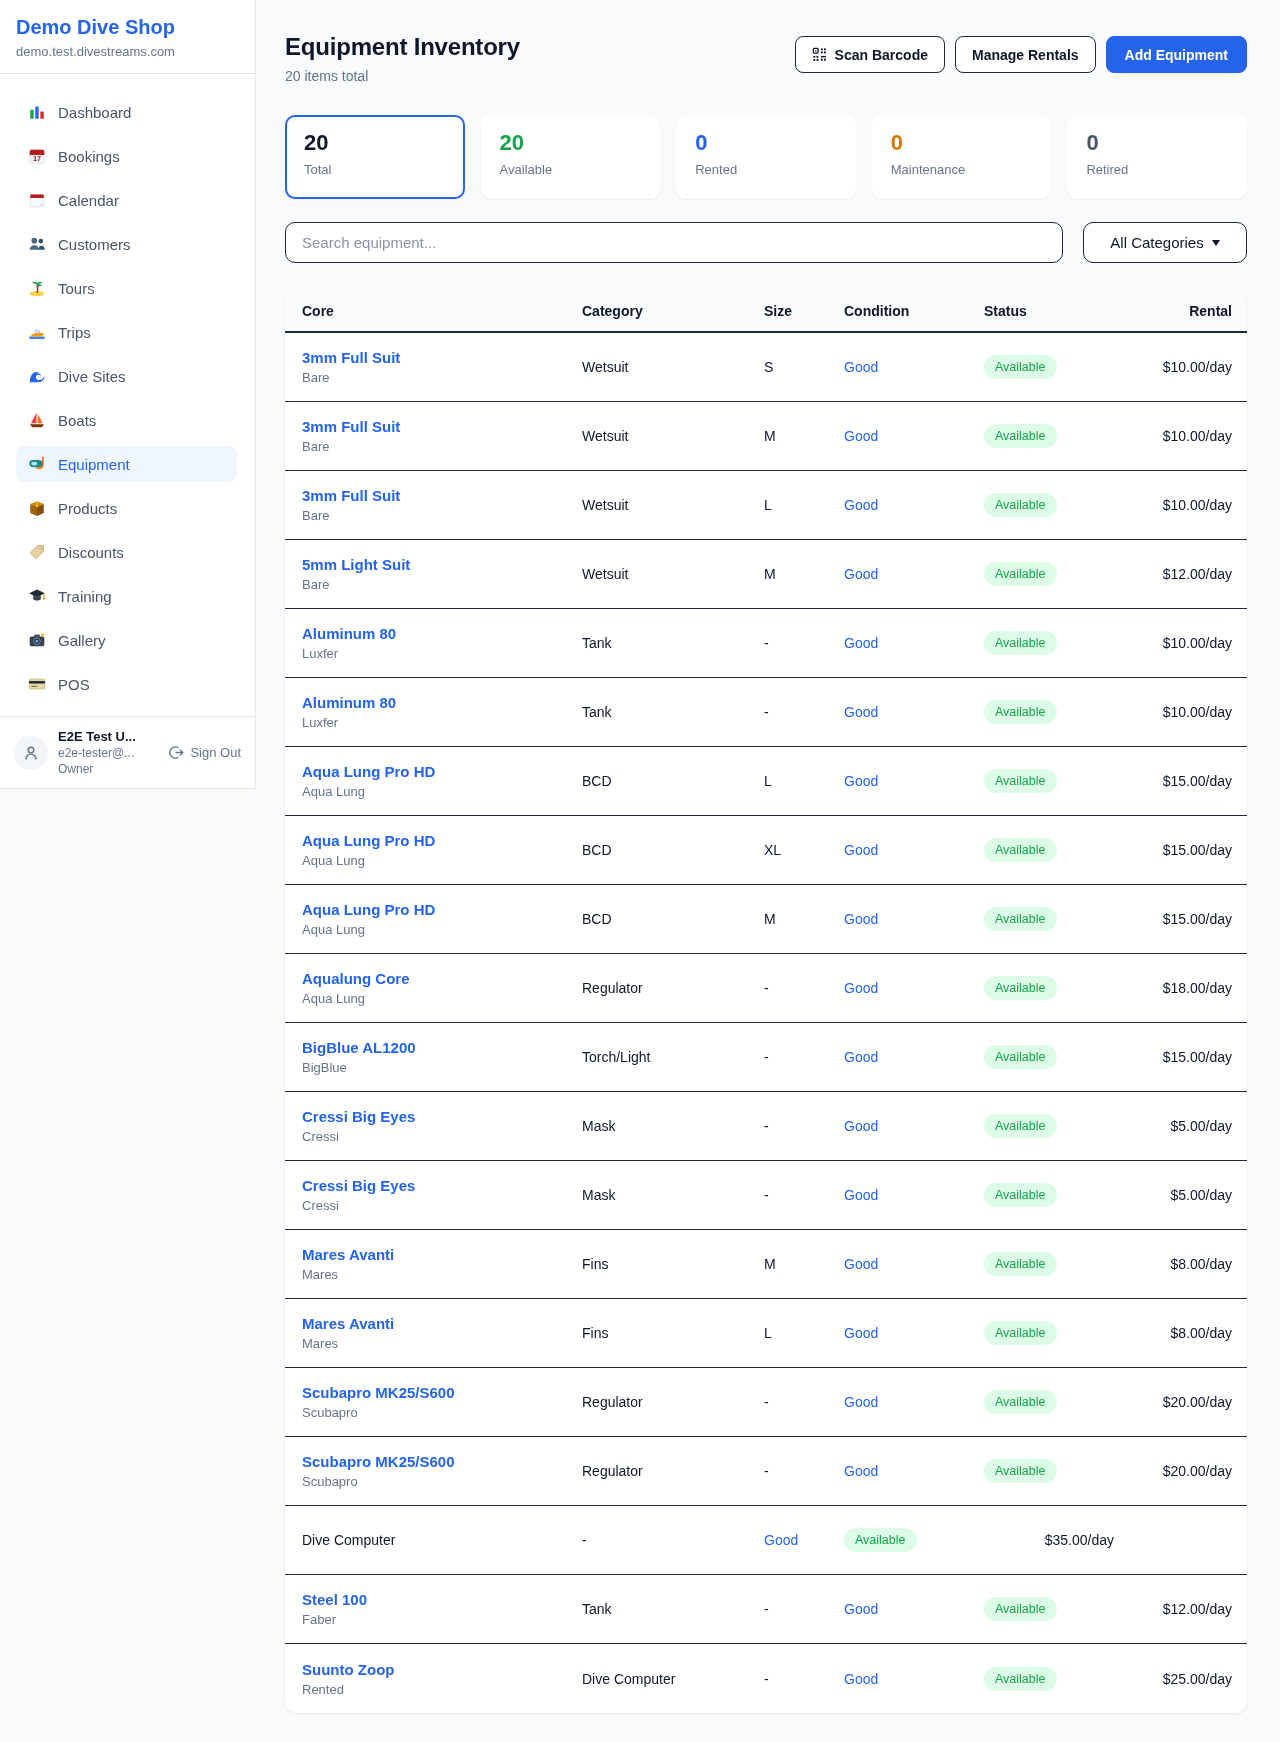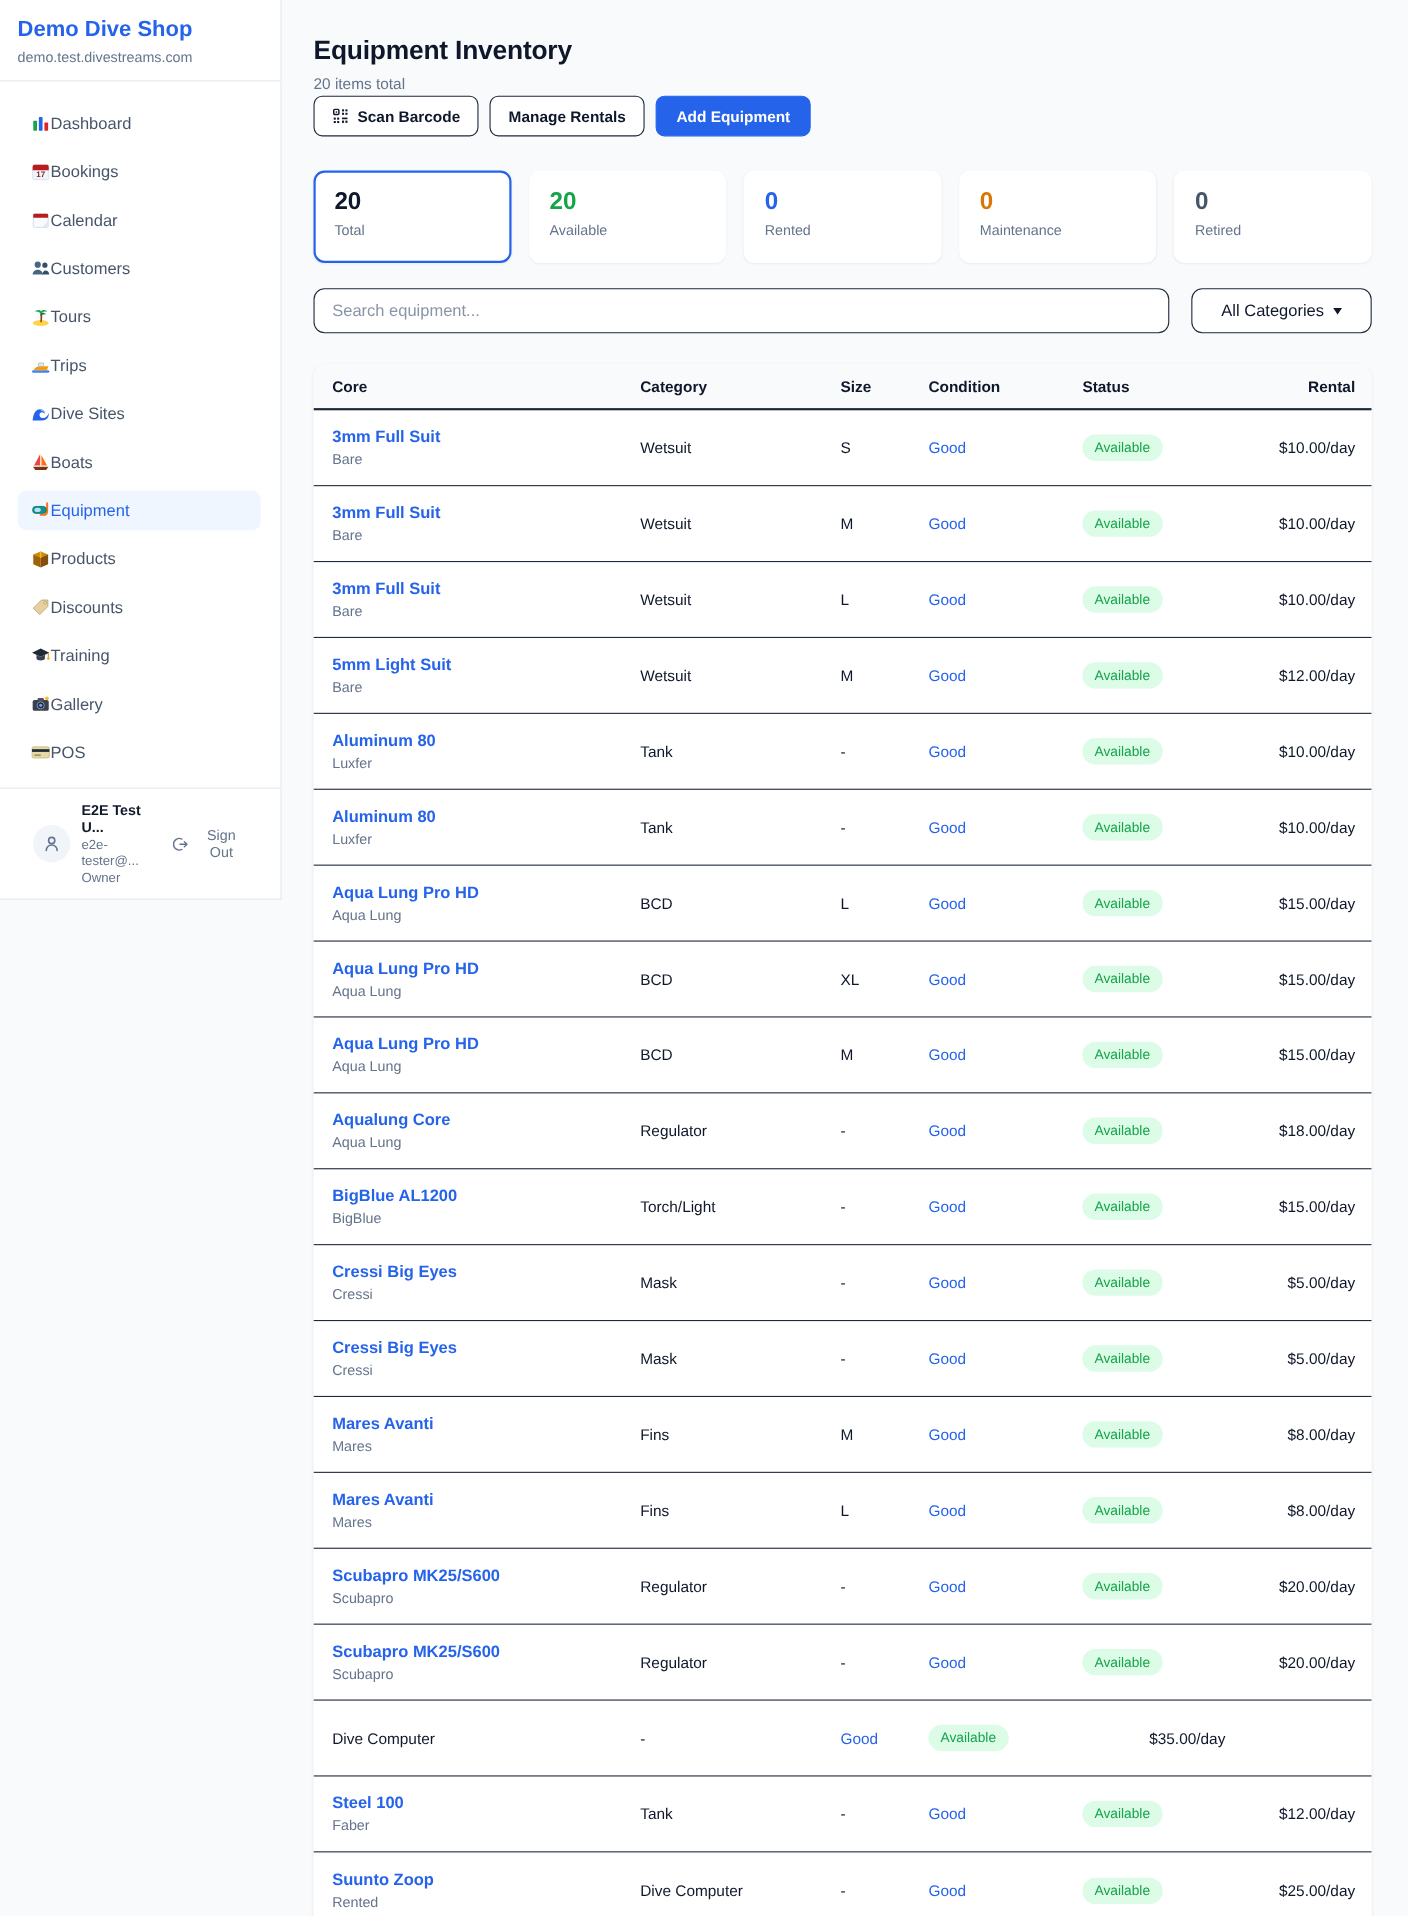--- a/index.html
+++ b/index.html
@@ -7,36 +7,36 @@
   body { font-family:"Liberation Sans", sans-serif; background:#f8fafc; color:#0f172a; }
   .page { position:relative; width:1280px; height:1742px; overflow:hidden; }
 
   
   .sidebar { position:absolute; top:0; left:0; width:256px; background:#fff;
              border-right:1px solid #e2e8f0; border-bottom:1px solid #e2e8f0; }
   .sb-head { padding:16px 16px 14px; border-bottom:1px solid #e2e8f0; }
   .brand-name { color:#2563eb; font-size:20px; font-weight:700; }
   .brand-domain { color:#64748b; font-size:13px; margin-top:5px; }
   .nav { padding:20px 18px 6px 16px; }
-  .nav-item { display:flex; align-items:center; height:36px; margin-bottom:8px;
+  .nav-item { display:flex; align-items:center; gap:12px; height:36px; margin-bottom:8px;
               padding:0 12px; border-radius:8px; color:#475569; font-size:15px; cursor:pointer; }
   .nav-item.active { background:#eff6ff; color:#2563eb; }
   .nav-ico { width:18px; height:18px; display:inline-flex; flex:0 0 18px; }
   .nav-ico svg { width:18px; height:18px; }
-  .sb-foot { border-top:1px solid #e2e8f0; padding:12px 30px; display:flex; align-items:center; gap:10px; }
+  .sb-foot { border-top:1px solid #e2e8f0; padding:12px 14px; display:flex; align-items:center; gap:10px; }
   .avatar { width:34px; height:34px; border-radius:50%; background:#f1f5f9; flex:0 0 34px;
             display:flex; align-items:center; justify-content:center; }
   .u-name { font-size:13px; font-weight:700; color:#0f172a; }
   .u-mail, .u-role { font-size:12px; color:#64748b; margin-top:2px; }
   .signout { margin-left:auto; display:flex; align-items:center; gap:6px; color:#64748b;
              font-size:13px; background:none; border:none; cursor:pointer; font-family:inherit; }
 
   
   .main { position:absolute; left:285px; top:0; width:962px; padding-top:33px; }
-  .head-row { display:flex; align-items:flex-start; justify-content:space-between;flex-direction:column; }
+  .head-row { display:flex; align-items:flex-start; justify-content:space-between; }
   .pg-title { font-size:24px; font-weight:700; letter-spacing:-0.2px; }
   .pg-sub { font-size:14px; color:#64748b; margin-top:7px; }
   .head-btns { display:flex; gap:10px; margin-top:3px; }
   .btn { height:37px; border-radius:8px; font-size:14px; font-weight:600; font-family:inherit;
          display:inline-flex; align-items:center; gap:8px; padding:0 16px; cursor:pointer; }
   .btn.ghost { background:#fff; border:1.5px solid #1e293b; color:#0f172a; }
   .btn.primary { background:#2563eb; border:1.5px solid #2563eb; color:#fff; padding:0 18px; }
 
   .stats { display:flex; gap:16px; margin-top:31px; }
   .stat-card { flex:1; background:#fff; border:1px solid #fff; border-radius:10px; padding:14px 18px;

